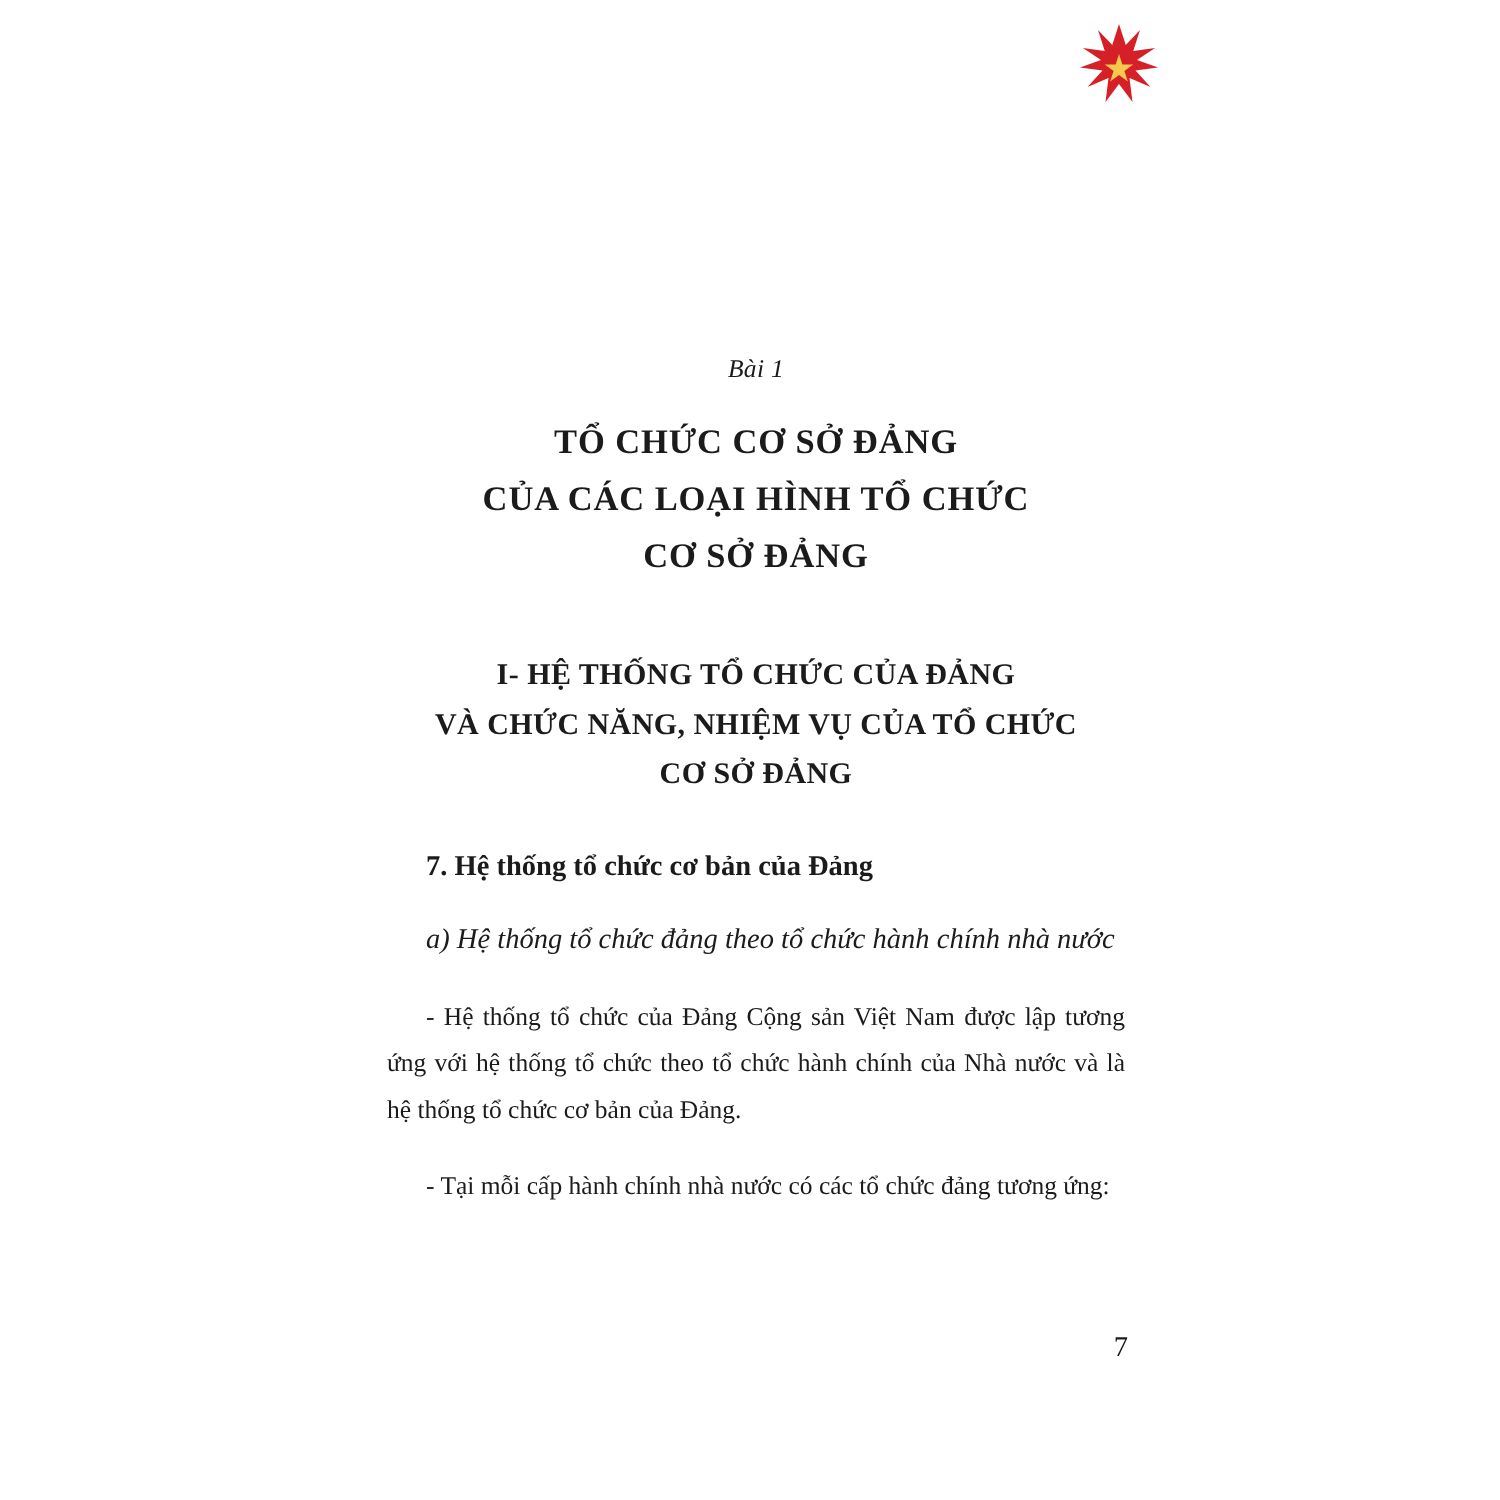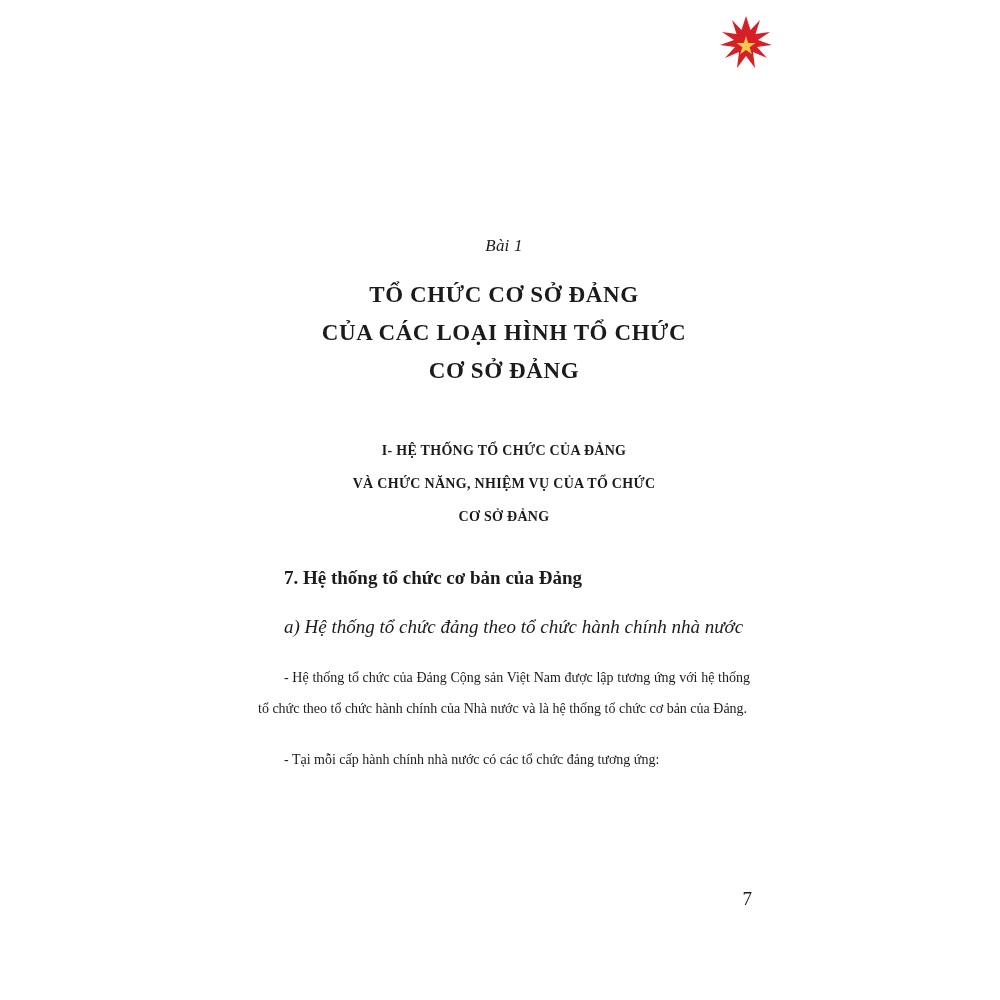--- a/index.html
+++ b/index.html
@@ -51,21 +51,21 @@
     font-weight: bold;
     font-size: 23px;
     line-height: 38px;
     letter-spacing: 0.6px;
     margin: 12px;
   }
   .main-title .tline { display: block; white-space: nowrap; }
 
   .section-title {
     text-align: center;
-    font-size: 14px;
+    font-size: 20px;
     line-height: 33px;
     letter-spacing: 0.3px;
     margin: 44px 0 0 0;
   }
   .section-title .tline { display: block; white-space: nowrap; }
 
   .subheading {
     font-weight: bold;
     font-size: 19px;
     margin: 34px 0 0 0;
@@ -75,21 +75,21 @@
   .italic-para {
     font-style: italic;
     font-size: 19px;
     line-height: 31px;
     margin: 22px 0 0 0;
     text-align: justify;
     text-indent: 26px;
   }
 
   .para {
-    font-size: 14px;
+    font-size: 17px;
     line-height: 31px;
     margin: 20px 0 0 0;
     text-align: justify;
     text-indent: 26px;
   }
   .para:last-child { text-align: left; }
 
   .page-number {
     position: absolute;
     right: 248px;

